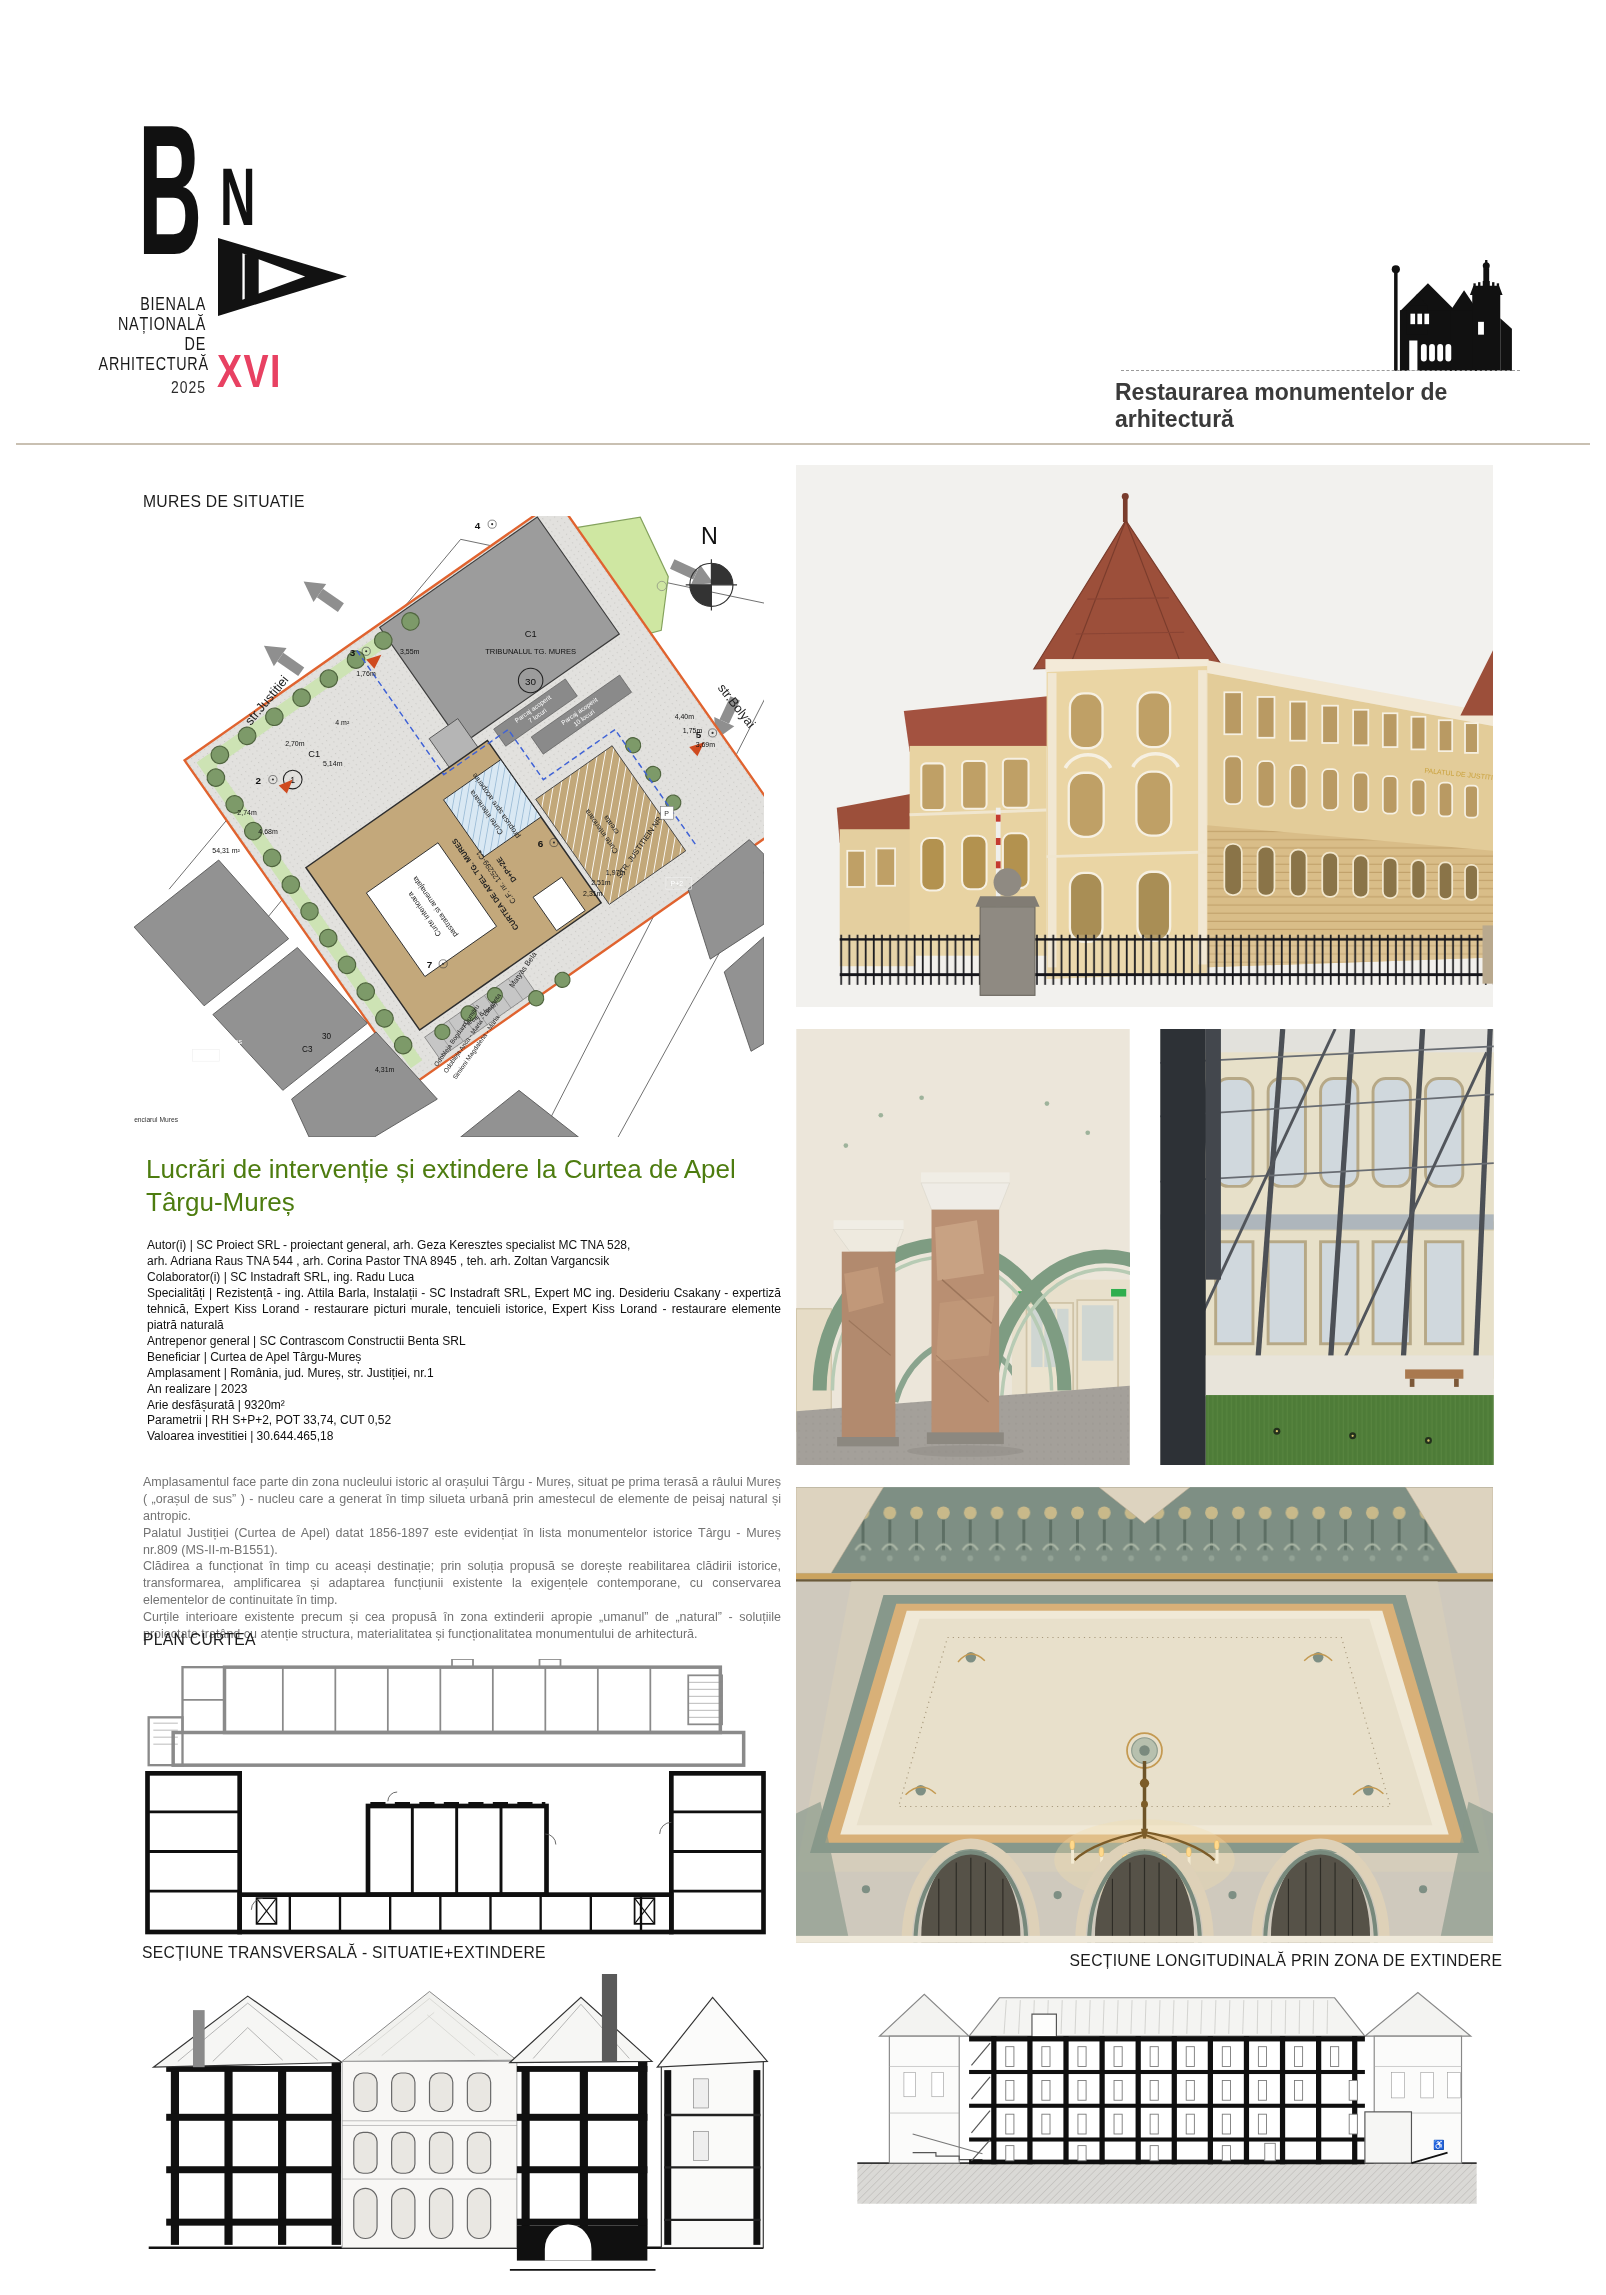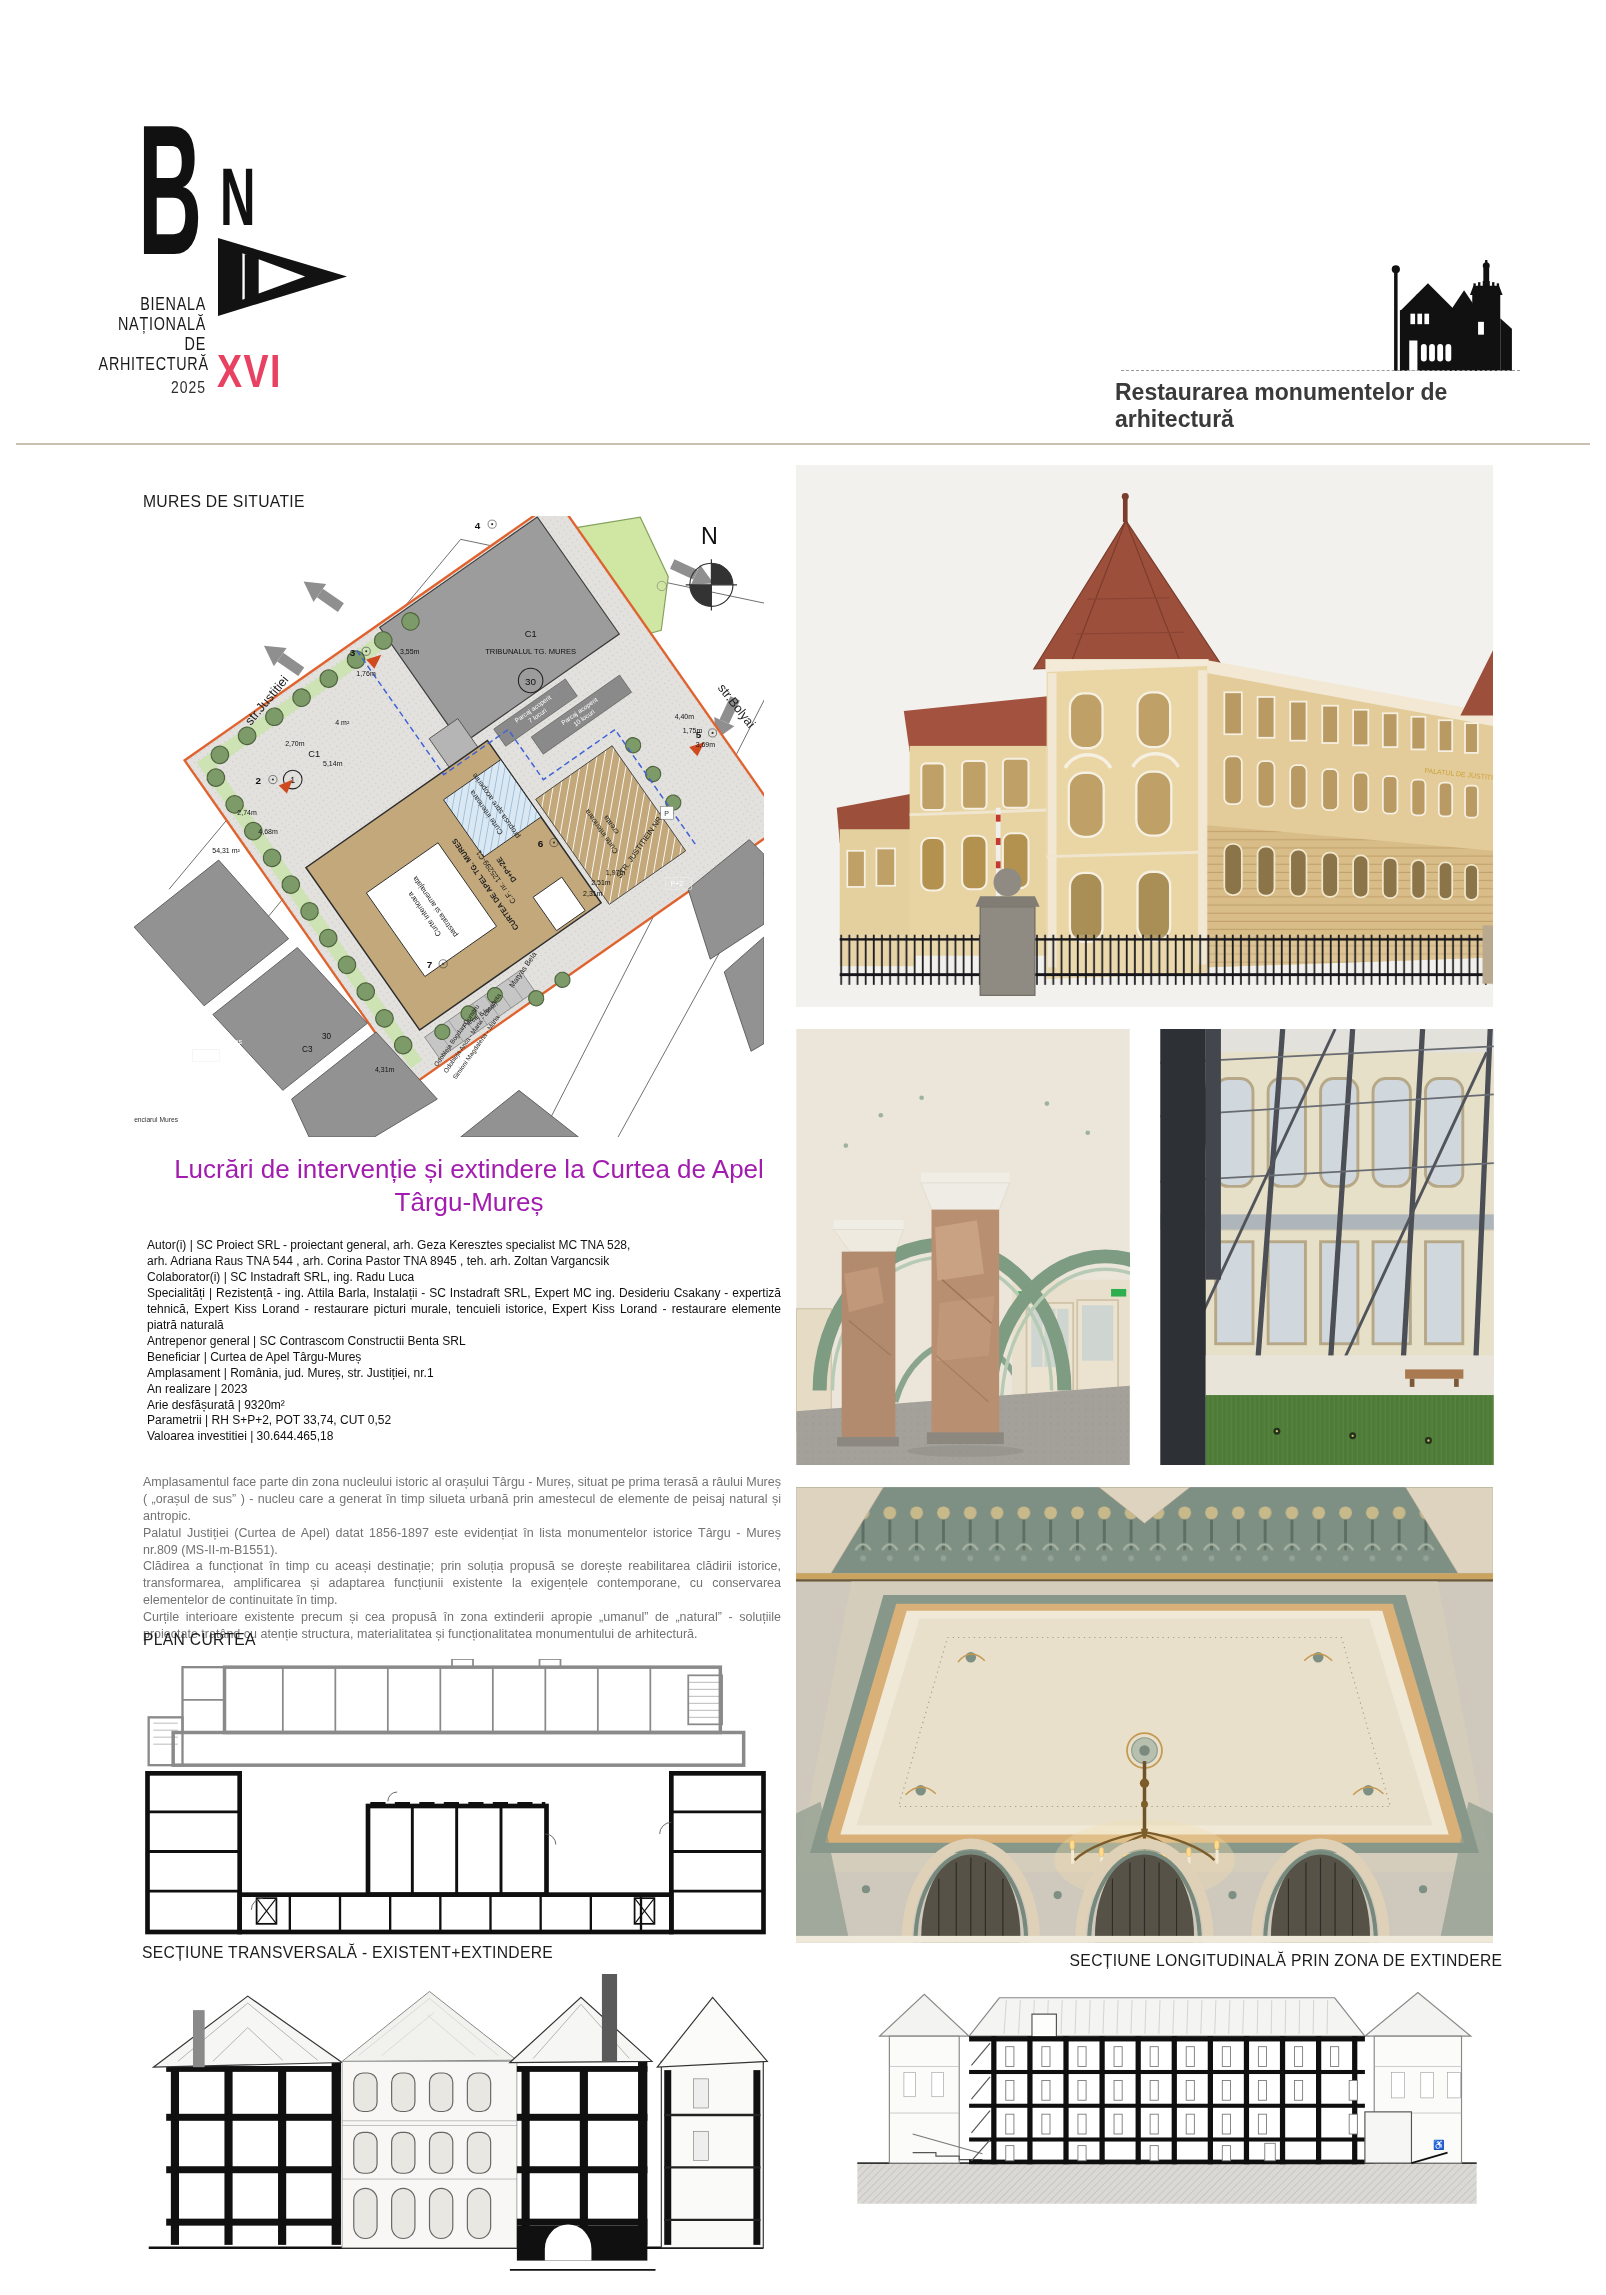--- a/index.html
+++ b/index.html
@@ -17,21 +17,21 @@
     line-height:20px;letter-spacing:0.9px;transform:scaleX(.82);transform-origin:right top;color:#1a1a1a;}
   .logo-year{left:75px;top:378px;width:131px;text-align:right;font-size:17px;letter-spacing:1.2px;
     transform:scaleX(.82);transform-origin:right top;color:#2c2c2c;}
   .logo-xvi{left:217px;top:343px;font-size:47px;font-weight:700;letter-spacing:1.7px;
     transform:scaleX(.80);transform-origin:left top;}
   .tagline{left:1115px;top:379px;width:408px;font-size:23px;font-weight:700;color:#3a3a3a;}
   .dashline{left:1121px;top:370px;width:399px;height:0;border-top:1.7px dashed #9a9a9a;}
   .divider{left:16.3px;top:443px;width:1574px;height:1.7px;background:#c9c0b2;}
   
   .drawlabel{font-size:15.7px;letter-spacing:0.3px;color:#1c1c1c;}
-  .title{left:154px;top:1153px;width:630px;font-size:26px;line-height:1.28;color:#a21caf;text-align:center;}
+  .title{left:146px;top:1153px;width:630px;font-size:26px;line-height:1.28;color:#4d7c0f;}
   .credits{left:133px;top:1238px;width:634px;font-size:12px;line-height:1.33;
     white-space:pre-line;text-align:justify;color:#101010;margin-left:14px;}
   .desc{left:143px;top:1474px;width:638px;font-size:12.5px;line-height:1.35;
     white-space:pre-line;text-align:justify;color:#737373;}
   svg text{font-family:"Liberation Sans",sans-serif;}
 </style>
 </head>
 <body>
 
 <div id="poster">
@@ -379,21 +379,21 @@
         <line x1="887" y1="410" x2="853" y2="454" stroke-width="2"></line>
     </g>
     <g stroke="#555" fill="none" stroke-width="1.5">
       <path d="M196,430 a20,20 0 0 1 20,-20"></path>
         <path d="M700,300 a18,18 0 0 1 18,18"></path>
         <path d="M916,280 a20,20 0 0 0 -20,20"></path>
         <path d="M430,244 a16,16 0 0 1 16,-16"></path>
     </g>
   </svg>
 
-  <div class="abs drawlabel nosel" style="left:142px;top:1944px;">SECȚIUNE TRANSVERSALĂ - EXISTENT+EXTINDERE</div>
+  <div class="abs drawlabel nosel" style="left:142px;top:1944px;">SECȚIUNE TRANSVERSALĂ - SITUATIE+EXTINDERE</div>
 
   <svg class="abs" style="left:137px;top:1974px;" width="638" height="300" viewBox="0 0 1095 515">
     <line x1="20" y1="470" x2="1075" y2="470" stroke="#111" stroke-width="4"></line>
 
     <g fill="#101010">
       <rect x="58" y="165" width="14" height="300"></rect>
         <rect x="150" y="165" width="14" height="300"></rect>
         <rect x="242" y="165" width="14" height="300"></rect>
         <rect x="334" y="150" width="16" height="315"></rect>
       <rect x="50" y="158" width="300" height="10"></rect>

